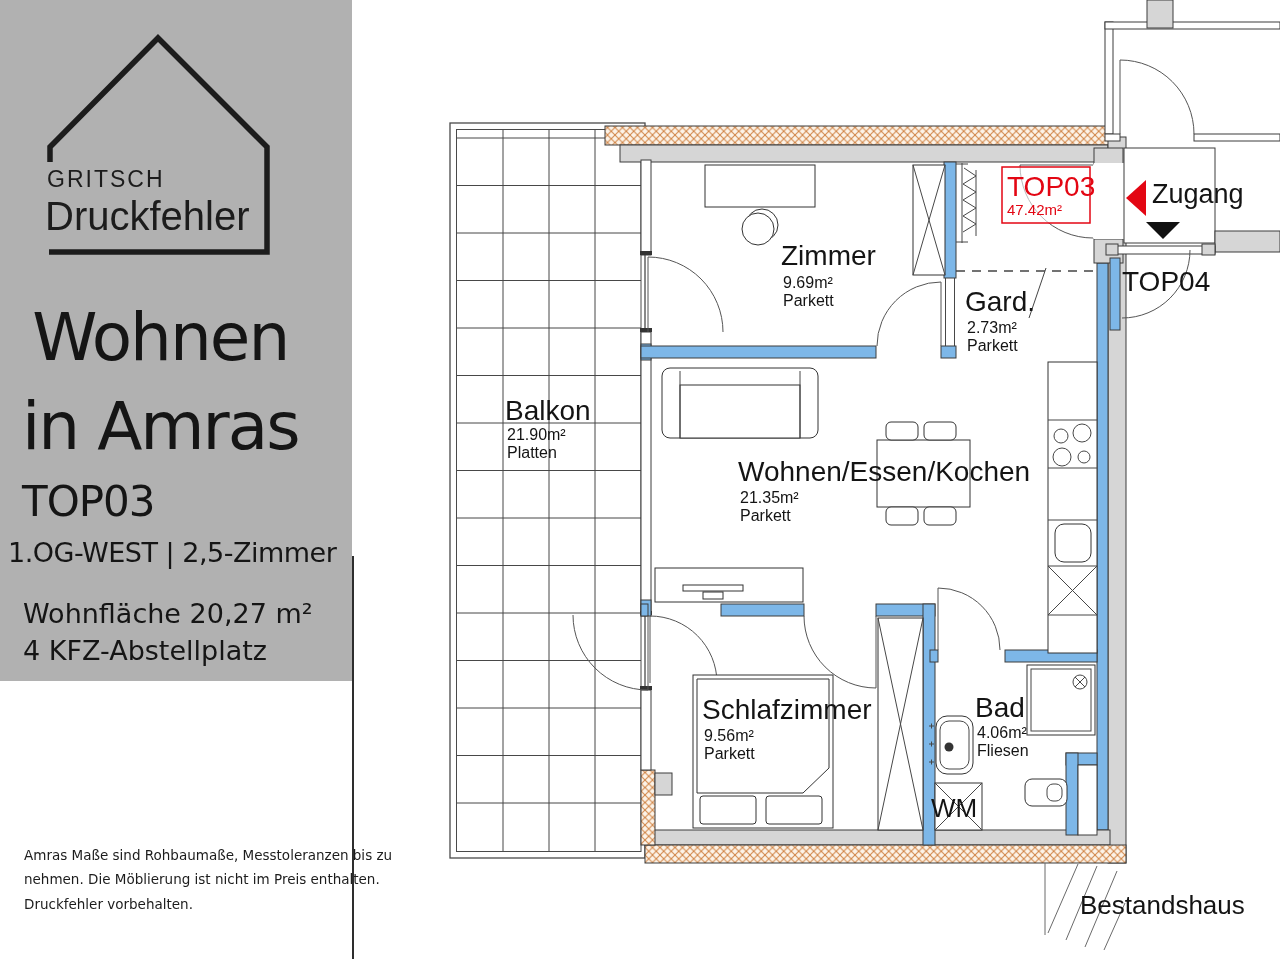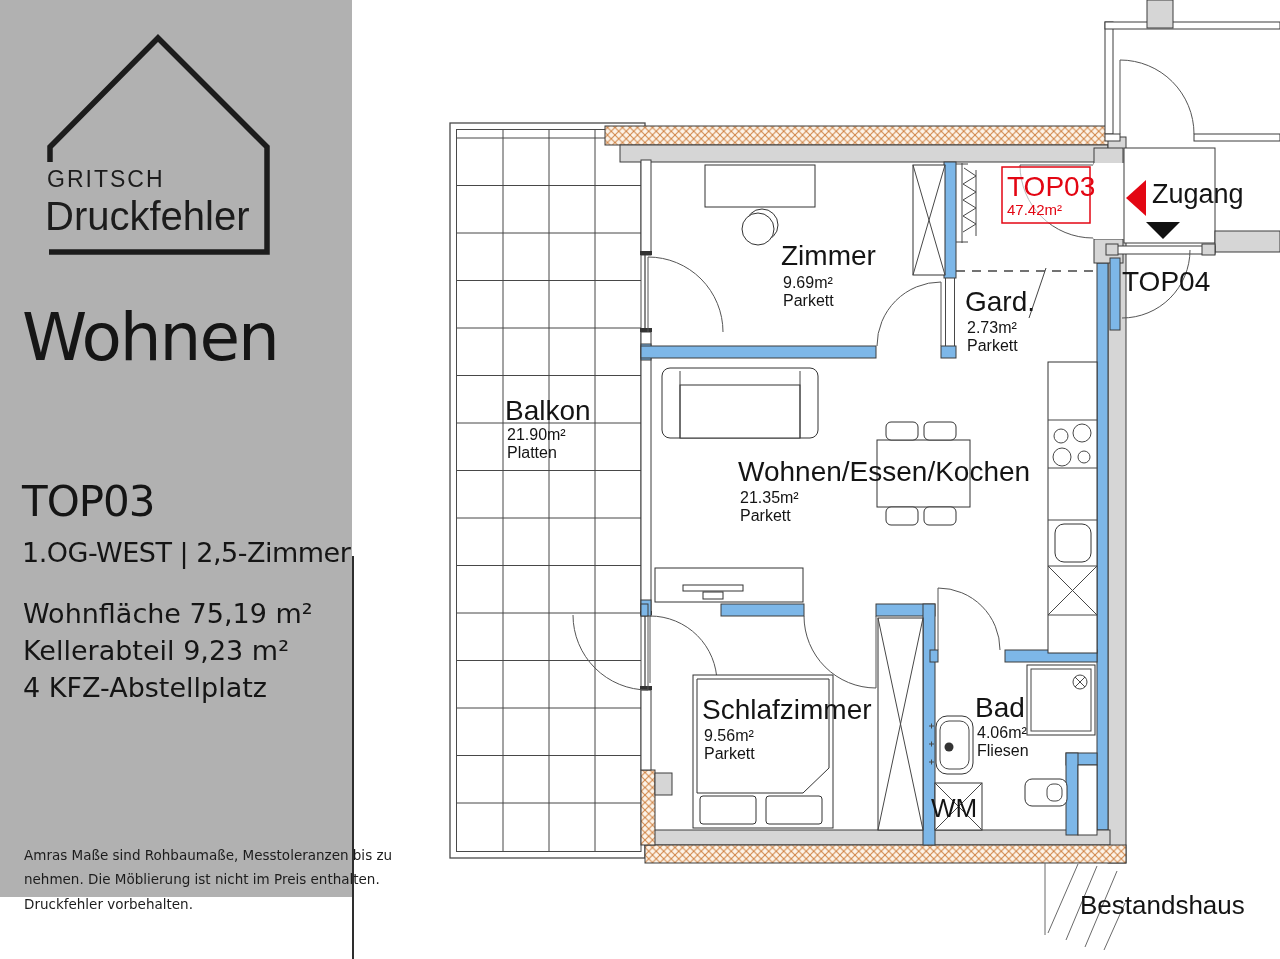--- a/index.html
+++ b/index.html
@@ -1,29 +1,29 @@
 <!DOCTYPE html>
 <html><head>
 <meta charset="utf-8">
 <style>
   html,body{margin:0;padding:0;}
   body{width:1280px;height:959px;position:relative;background:#ffffff;overflow:hidden;
        font-family:"Liberation Sans",sans-serif;}
   
-  .sidebar{position:absolute;left:0;top:0;width:352px;height:897px;background:#b1b1b1;}
+  .sidebar{position:absolute;left:0;top:0;width:352px;height:681px;background:#b1b1b1;}
   .sidebar *{white-space:nowrap;}
   .brand-top{position:absolute;left:47px;top:166px;font-size:23px;letter-spacing:2px;color:#1c1c1c;
              font-family:"Liberation Sans",sans-serif;}
   .brand-bottom{position:absolute;left:45px;top:194px;font-size:40px;color:#1c1c1c;
              font-family:"Liberation Sans",sans-serif;}
   .title{position:absolute;left:22px;top:293px;font-size:66px;line-height:89px;letter-spacing:-2px;
          color:#151515;font-family:"DejaVu Sans",sans-serif;text-align:center;}
   .unit{position:absolute;left:22px;top:477px;font-size:42px;letter-spacing:-1px;color:#151515;
         font-family:"DejaVu Sans",sans-serif;}
-  .subtitle{position:absolute;left:22px;top:537px;font-size:27px;letter-spacing:-0.5px;color:#151515;
+  .subtitle{position:absolute;left:8px;top:537px;font-size:27px;letter-spacing:-0.5px;color:#151515;
         font-family:"DejaVu Sans",sans-serif;}
   .facts{position:absolute;left:23px;top:595px;font-size:27px;line-height:37px;color:#151515;
         font-family:"DejaVu Sans",sans-serif;}
   .disclaimer{position:absolute;left:24px;top:843px;font-size:13.5px;line-height:24.3px;color:#1c1c1c;
         font-family:"DejaVu Sans",sans-serif;}
   .edge-line{position:absolute;left:352px;top:556px;width:2px;height:403px;background:#2e2e2e;}
   
   svg{position:absolute;left:0;top:0;}
   svg text{font-family:"Liberation Sans",sans-serif;fill:#141414;}
   .rname{font-size:28px;}
@@ -295,28 +295,28 @@
 
 <div class="sidebar">
   <svg width="340" height="270">
     <path d="M50,162 L50,147 L158,38 L267,147 L267,252 L49,252" fill="none" stroke="#1c1c1c" stroke-width="5.5"></path>
   </svg>
   <div class="brand-top">GRITSCH</div>
   <div class="brand-bottom">Druckfehler</div>
 
   <div class="title">
     <div>Wohnen</div>
+    <div>in Amras</div>
   </div>
 
   <div class="unit">TOP03</div>
   <div class="subtitle">1.OG-WEST | 2,5-Zimmer</div>
 
   <div class="facts">
-    <div>Wohnfläche 75,19 m²</div>
-    <div>Kellerabteil 9,23 m²</div>
+    <div>Wohnfläche 20,27 m²</div>
     <div>4 KFZ-Abstellplatz</div>
   </div>
 
   <div class="disclaimer">
     <div>Amras Maße sind Rohbaumaße, Messtoleranzen bis zu</div>
     <div>nehmen. Die Möblierung ist nicht im Preis enthalten.</div>
     <div>Druckfehler vorbehalten.</div>
   </div>
 </div>
 <div class="edge-line"></div>

